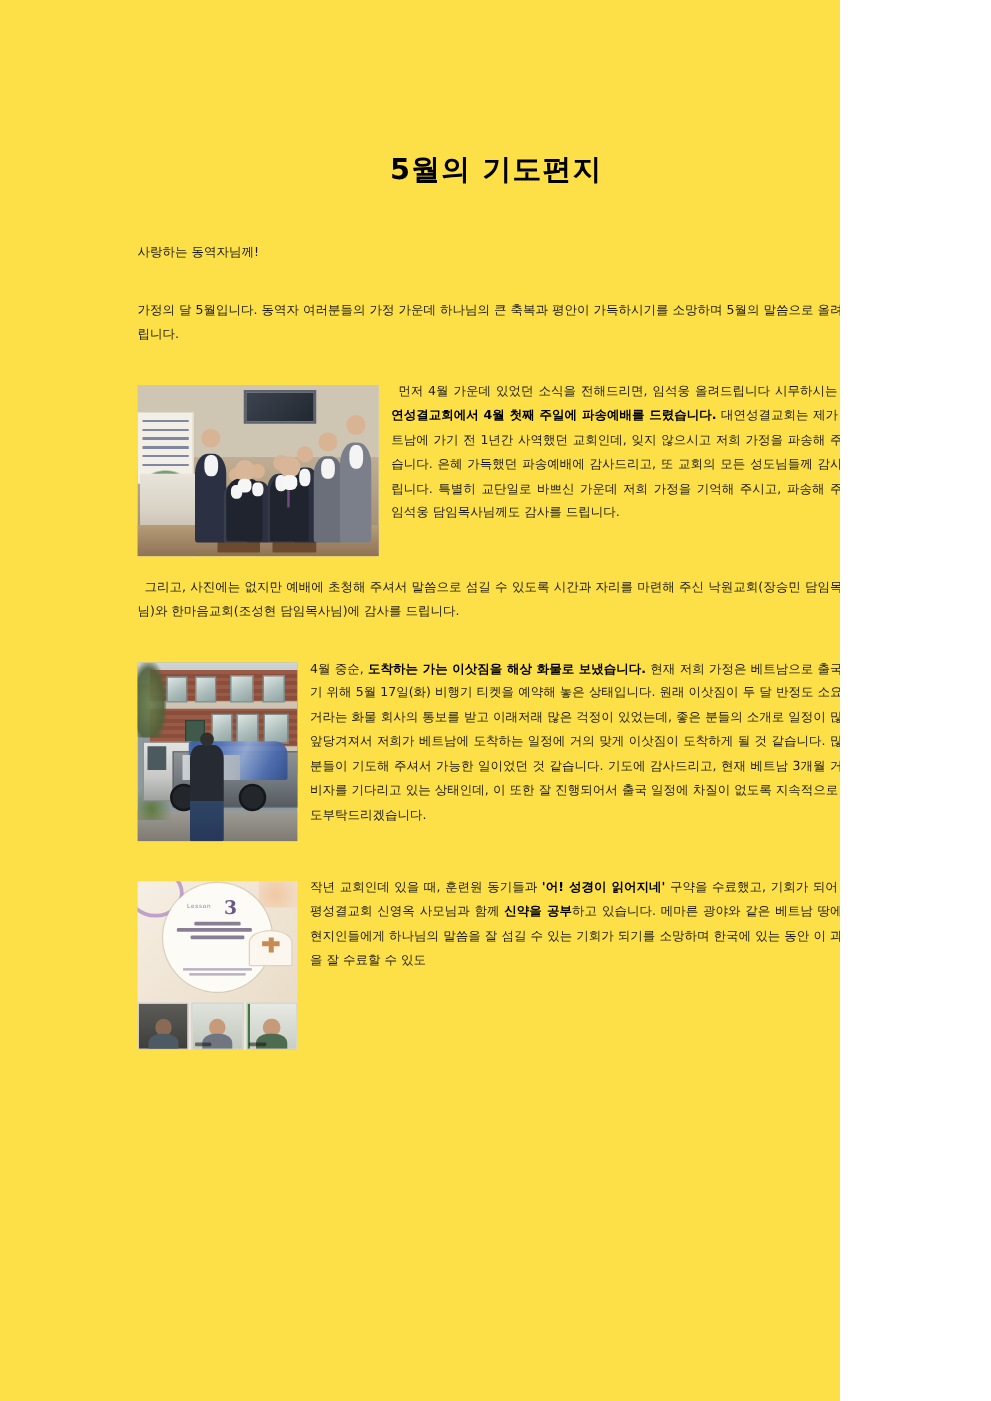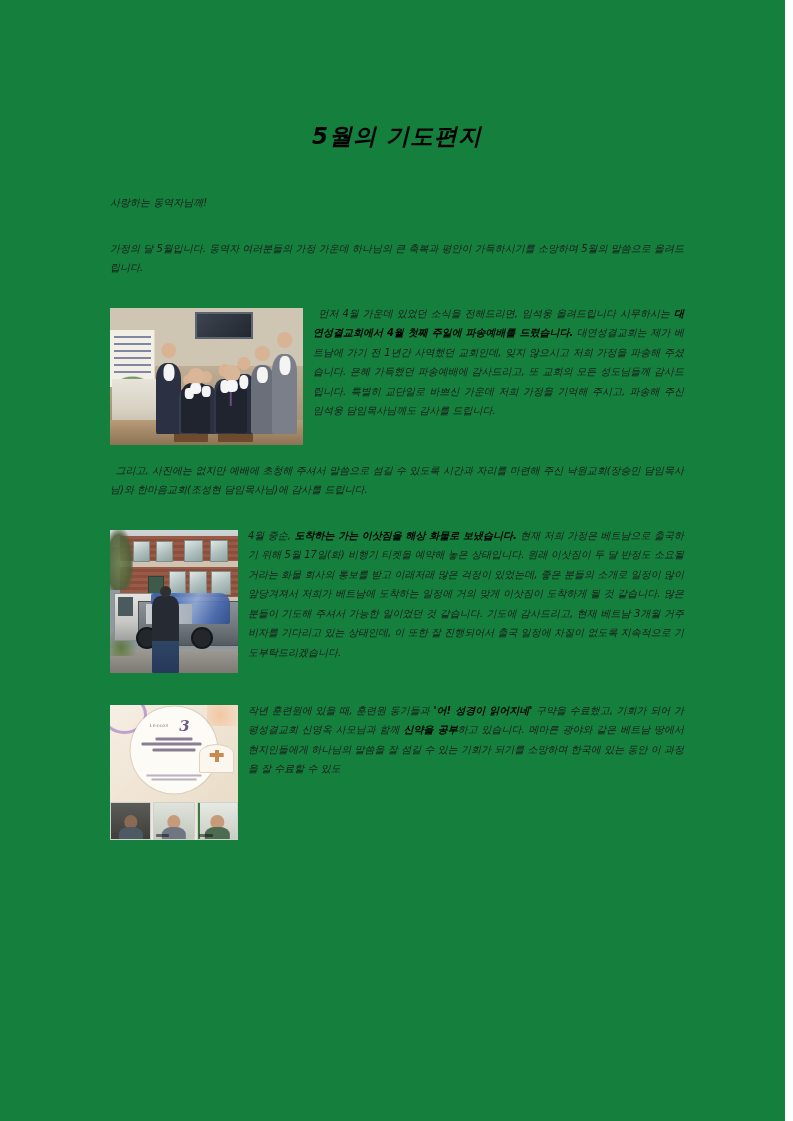--- a/index.html
+++ b/index.html
@@ -6,26 +6,25 @@
     margin: 0;
     padding: 0;
     background: #ffffff;
   }
   body {
     font-family: "DejaVu Sans", "Liberation Sans", sans-serif;
     color: #1a1a1a;
   }
   .page {
     position: relative;
-    width: 785px;
+    width: 672px;
     height: 1121px;
-    background: #15803d;
+    background: #fde047;
     overflow: hidden;
     box-sizing: border-box;
-    font-style: italic;
   }
   .content {
     position: absolute;
     left: 110px;
     top: 120px;
     width: 574px;
   }
 
   
   .doc-title {
@@ -517,18 +516,18 @@
             </div>
             <div class="pz-tile t3">
               <span class="pz-greenbar"></span>
               <span class="pz-face"></span>
                 <span class="pz-body green"></span>
               <span class="pz-namebar"></span>
             </div>
           </div>
         </div>
       </div>
-      <p class="para"><span>작년 훈련원에 있을 때, 훈련원 동기들과 </span><b>'어! 성경이 읽어지네'</b><span> 구약을 수료했고, 기회가 되어 가평성결교회 신영옥 사모님과 함께 </span><b>신약을 공부</b><span>하고 있습니다. 메마른 광야와 같은 베트남 땅에서 현지인들에게 하나님의 말씀을 잘 섬길 수 있는 기회가 되기를 소망하며 한국에 있는 동안 이 과정을 잘 수료할 수 있도</span></p>
+      <p class="para"><span>작년 교회인데 있을 때, 훈련원 동기들과 </span><b>'어! 성경이 읽어지네'</b><span> 구약을 수료했고, 기회가 되어 가평성결교회 신영옥 사모님과 함께 </span><b>신약을 공부</b><span>하고 있습니다. 메마른 광야와 같은 베트남 땅에서 현지인들에게 하나님의 말씀을 잘 섬길 수 있는 기회가 되기를 소망하며 한국에 있는 동안 이 과정을 잘 수료할 수 있도</span></p>
       <div class="clear"></div>
     </div>
 
   </div>
 </div>
 
 </body></html>

